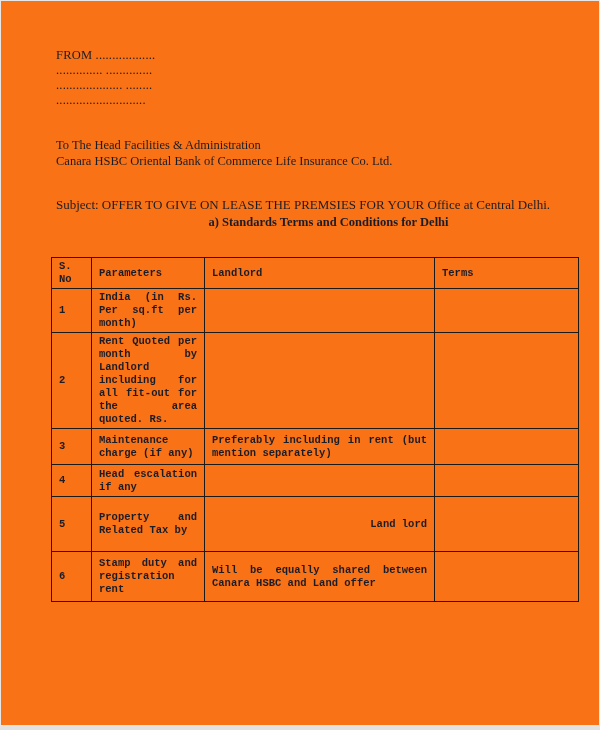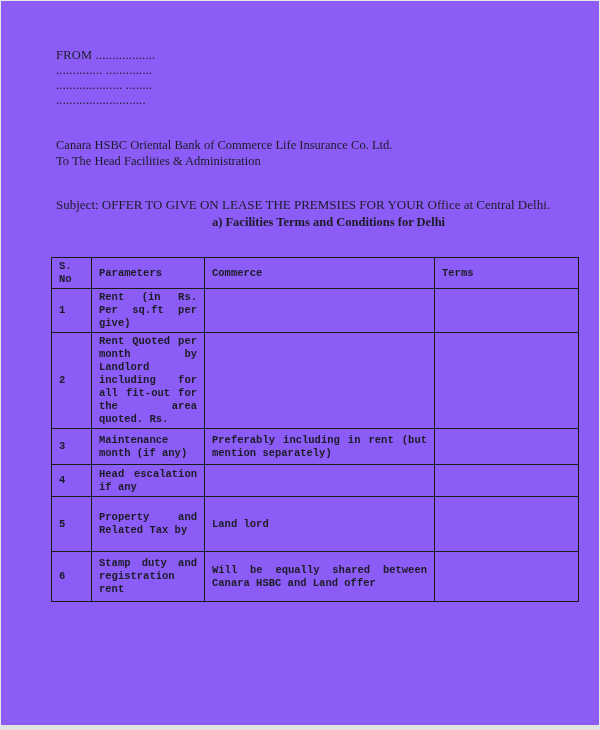--- a/index.html
+++ b/index.html
@@ -1,21 +1,21 @@
 <!DOCTYPE html>
 <html><head>
 <meta charset="utf-8">
 <style>
   * { margin: 0; padding: 0; box-sizing: border-box; }
   html, body { background: #fff; }
   .page {
     position: relative;
     width: 600px;
     height: 730px;
-    background: #8b5cf6;
+    background: #f97316;
     border: 1px solid #e7e7e7;
     border-bottom: 5px solid #e2e2e2;
     font-family: "Liberation Serif", serif;
     color: #1c1c26;
     overflow: hidden;
   }
   .content { padding: 47px 23px 0 50px; }
   .letter-block { margin-left: 5px; }
 
   .from-block { line-height: 15px; font-size: 12.5px; letter-spacing: 0.2px; }
@@ -55,21 +55,21 @@
   }
   table.terms th {
     height: 19px;
     text-align: left;
     font-weight: 700;
     font-size: 10.5px;
   }
   table.terms td { font-weight: 600; }
   td.sno { vertical-align: middle; }
   td.param, td.std { text-align: justify; }
-  td.std.plain { text-align: left; }
+  td.std.plain { text-align: right; }
   tr.r1 td { height: 35px; }
   tr.r2 td { height: 79px; }
   tr.r3 td { height: 36px; }
   tr.r4 td { height: 32px; }
   tr.r5 td { height: 55px; }
   tr.r6 td { height: 50px; }
 </style>
 </head>
 <body>
 
@@ -77,59 +77,59 @@
   <div class="content">
 
     <div class="from-block letter-block">
       <div>FROM ..................</div>
       <div>.............. ..............</div>
       <div>.................... ........</div>
       <div>...........................</div>
     </div>
 
     <div class="recipient letter-block">
+      <div>To The Head Facilities &amp; Administration</div>
       <div>Canara HSBC Oriental Bank of Commerce Life Insurance Co. Ltd.</div>
-      <div>To The Head Facilities &amp; Administration</div>
     </div>
 
 
     <div class="subject letter-block">Subject: OFFER TO GIVE ON LEASE THE PREMSIES FOR YOUR Office at Central Delhi.</div>
 
 
-    <div class="section-heading">a) Facilities Terms and Conditions for Delhi</div>
+    <div class="section-heading">a) Standards Terms and Conditions for Delhi</div>
 
     <table class="terms">
       <colgroup>
         <col class="c-sno">
           <col class="c-param">
           <col class="c-std">
           <col class="c-offer">
       </colgroup>
       <tbody>
           <tr>
         <th>S. No</th>
         <th>Parameters</th>
-        <th>Commerce</th>
+        <th>Landlord</th>
         <th>Terms</th>
       </tr>
       <tr class="r1">
         <td class="sno">1</td>
-        <td class="param">Rent (in Rs. Per sq.ft per give)</td>
+        <td class="param">India (in Rs. Per sq.ft per month)</td>
         <td class="std plain"></td>
         <td class="offer"></td>
       </tr>
       <tr class="r2">
         <td class="sno">2</td>
         <td class="param">Rent Quoted per month by Landlord including for all fit-out for the area quoted. Rs.</td>
         <td class="std plain"></td>
         <td class="offer"></td>
       </tr>
       <tr class="r3">
         <td class="sno">3</td>
-        <td class="param">Maintenance month (if any)</td>
+        <td class="param">Maintenance charge (if any)</td>
         <td class="std">Preferably including in rent (but mention separately)</td>
         <td class="offer"></td>
       </tr>
       <tr class="r4">
         <td class="sno">4</td>
         <td class="param">Head escalation if any</td>
         <td class="std plain"></td>
         <td class="offer"></td>
       </tr>
       <tr class="r5">

